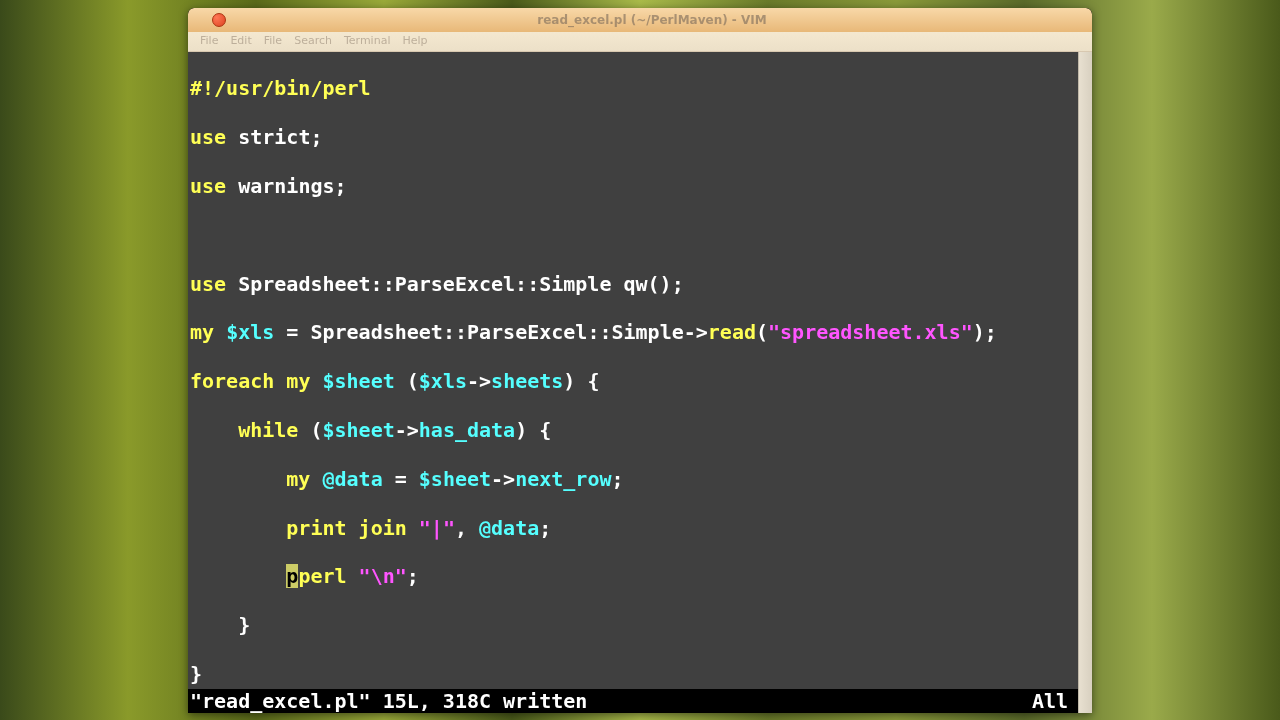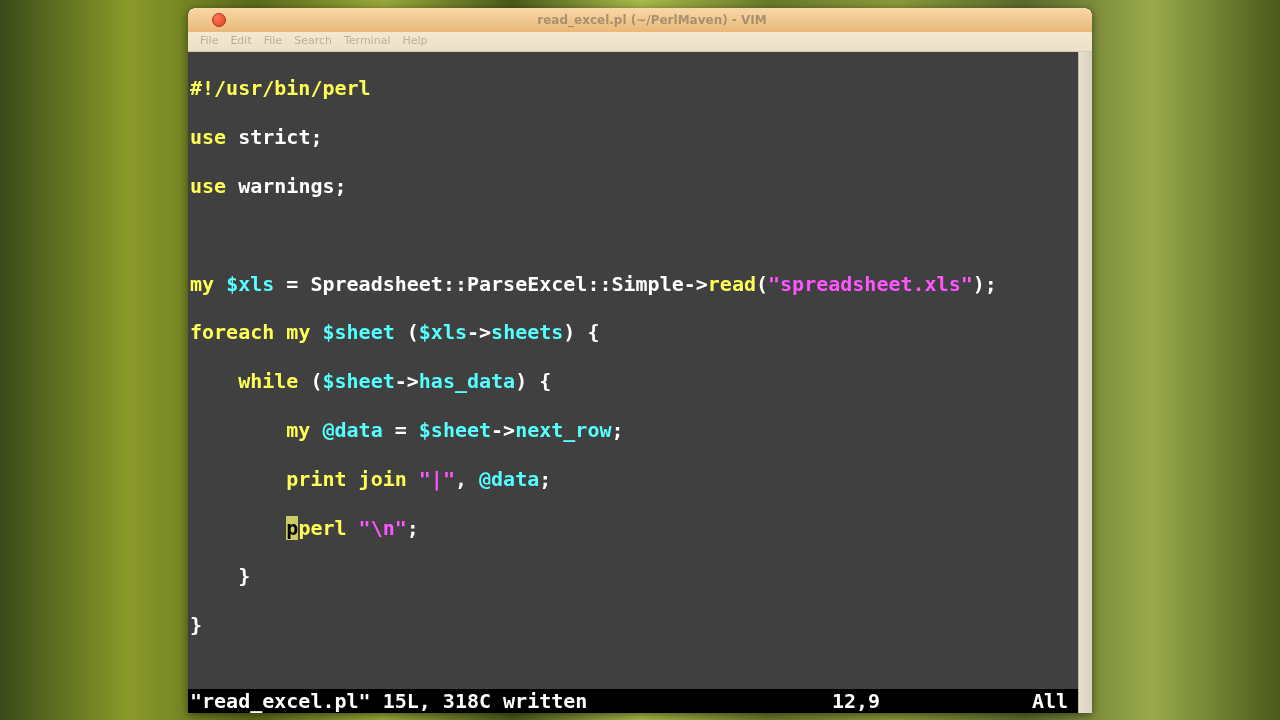--- a/index.html
+++ b/index.html
@@ -130,20 +130,21 @@
     <div class="menu-item">Search</div>
     <div class="menu-item">Terminal</div>
     <div class="menu-item">Help</div>
   </div>
 
   <div class="editor">
 <div class="code-line"><span class="kw">#!/usr/bin/perl</span></div>
 <div class="code-line"><span class="kw">use</span> <span class="id kw">strict</span><span class="punc">;</span></div>
 <div class="code-line"><span class="kw">use</span> <span class="id kw">warnings</span><span class="punc">;</span></div>
 <div class="code-line"></div>
+<div class="code-line"><span class="kw">use</span> <span class="id">Spreadsheet::ParseExcel::Simple qw()</span><span class="punc">;</span></div>
 <div class="code-line"><span class="kw">my</span> <span class="var">$xls</span><span class="punc"> = Spreadsheet::ParseExcel::Simple-&gt;</span><span class="kw">read</span><span class="punc">(</span><span class="str">"spreadsheet.xls"</span><span class="punc">);</span></div>
 <div class="code-line"><span class="kw">foreach</span> <span class="kw">my</span> <span class="var">$sheet</span><span class="punc"> (</span><span class="var">$xls</span><span class="punc">-&gt;</span><span class="method">sheets</span><span class="punc">) {</span></div>
 <div class="code-line"><span>    </span><span class="kw">while</span><span class="punc"> (</span><span class="var">$sheet</span><span class="punc">-&gt;</span><span class="method">has_data</span><span class="punc">) {</span></div>
 <div class="code-line"><span>        </span><span class="kw">my</span> <span class="var">@data</span><span class="punc"> = </span><span class="var">$sheet</span><span class="punc">-&gt;</span><span class="method">next_row</span><span class="punc">;</span></div>
 <div class="code-line"><span>        </span><span class="kw">print</span> <span class="kw">join</span><span> </span><span class="str">"|"</span><span class="punc">, </span><span class="var">@data</span><span class="punc">;</span></div>
 <div class="code-line"><span>        </span><span class="cursor">p</span><span class="kw">perl</span><span> </span><span class="str">"\n"</span><span class="punc">;</span></div>
 <div class="code-line"><span class="punc">    }</span></div>
 <div class="code-line"><span class="punc">}</span></div>
 <div class="code-line"></div>
 
@@ -154,20 +155,19 @@
 
 
 
 
 
 
 
     <div class="statusbar">
       <span class="status-left">"read_excel.pl" 15L, 318C written</span>
       <span class="status-spacer"></span>
-      <span class="status-pos">12,9</span>
       <span class="status-all">All</span>
     </div>
 
     <div class="scrollbar"></div>
   </div>
 
 </div>
 
 </body></html>

